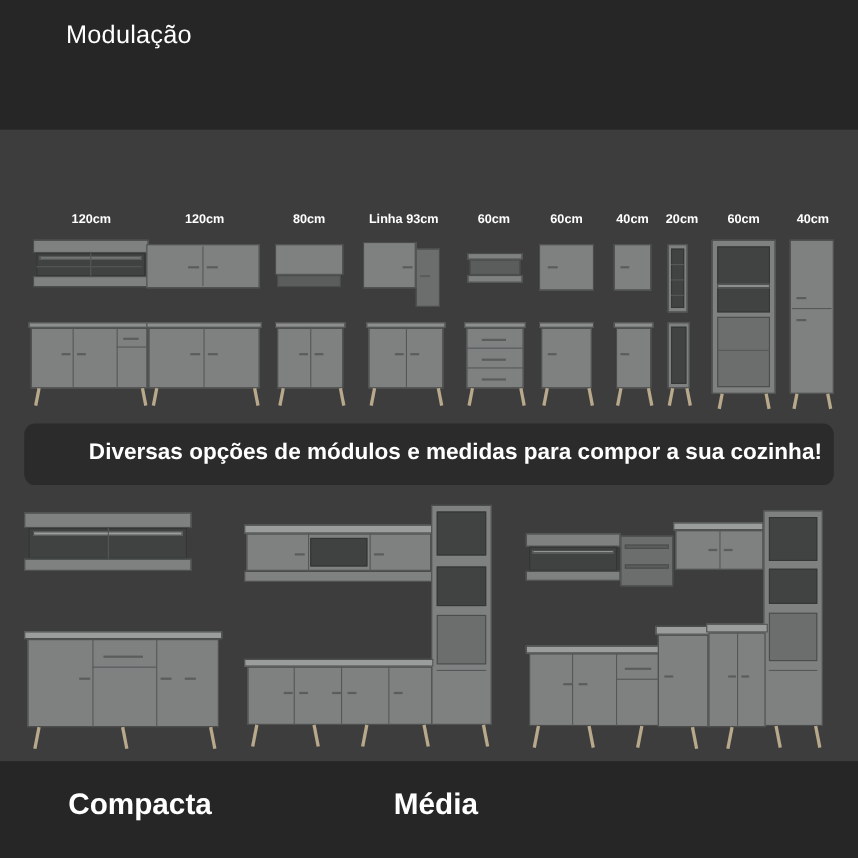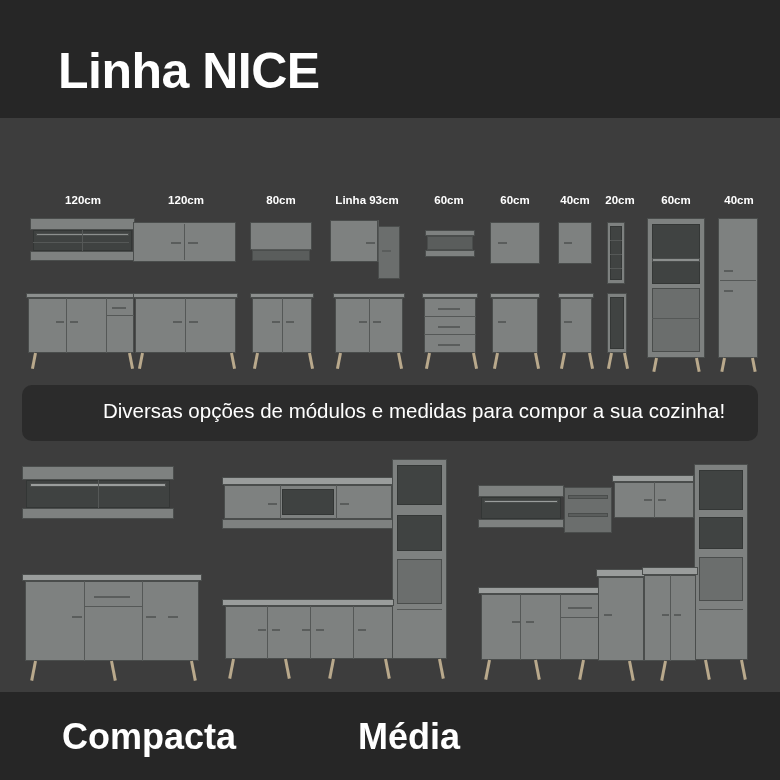--- a/index.html
+++ b/index.html
@@ -55,21 +55,21 @@
     position: absolute;
     left: 0; bottom: 0;
     width: 780px;
     height: 88px;
     background: #262626;
   }
   .footer-label {
     position: absolute;
     top: 24px;
     color: #ffffff;
-    font-size: 36px;
+    font-size: 27px;
     font-weight: bold;
     white-space: nowrap;
   }
   .footer-label.l1 { left: 62px; }
   .footer-label.l2 { left: 358px; }
   .footer-label.l3 { left: 630px; }
 
   
   .banner {
     position: absolute;
@@ -80,21 +80,21 @@
     background: #2b2b2b;
     border-radius: 10px;
   }
   .banner-text {
     position: absolute;
     left: 0; right: 0;
     top: 14px;
     text-align: center;
     color: #ffffff;
     font-size: 20.5px;
-    font-weight: 400;
+    font-weight: 700;
     padding-left: 48px;
   }
 
   
   .mod-label {
     position: absolute;
     color: #ffffff;
     font-size: 11.5px;
     font-weight: bold;
     white-space: nowrap;
@@ -171,21 +171,21 @@
     height: 251px;
     background: #3d3d3d;
   }
 </style>
 </head>
 <body>
 
 <div class="page">
 
   <div class="header">
-    <div class="header-title">Linha NICE</div>
+    <div class="header-eyebrow">Modulação</div>
   </div>
 
   <div class="mid-band">
 
     <div class="mod-label" style="left:55px; top:76px; width:56px;">120cm</div>
     <div class="mod-label" style="left:158px; top:76px; width:56px;">120cm</div>
     <div class="mod-label" style="left:258px; top:76px; width:46px;">80cm</div>
     <div class="mod-label" style="left:328px; top:76px; width:78px;">Linha 93cm</div>
     <div class="mod-label" style="left:426px; top:76px; width:46px;">60cm</div>
     <div class="mod-label" style="left:492px; top:76px; width:46px;">60cm</div>

